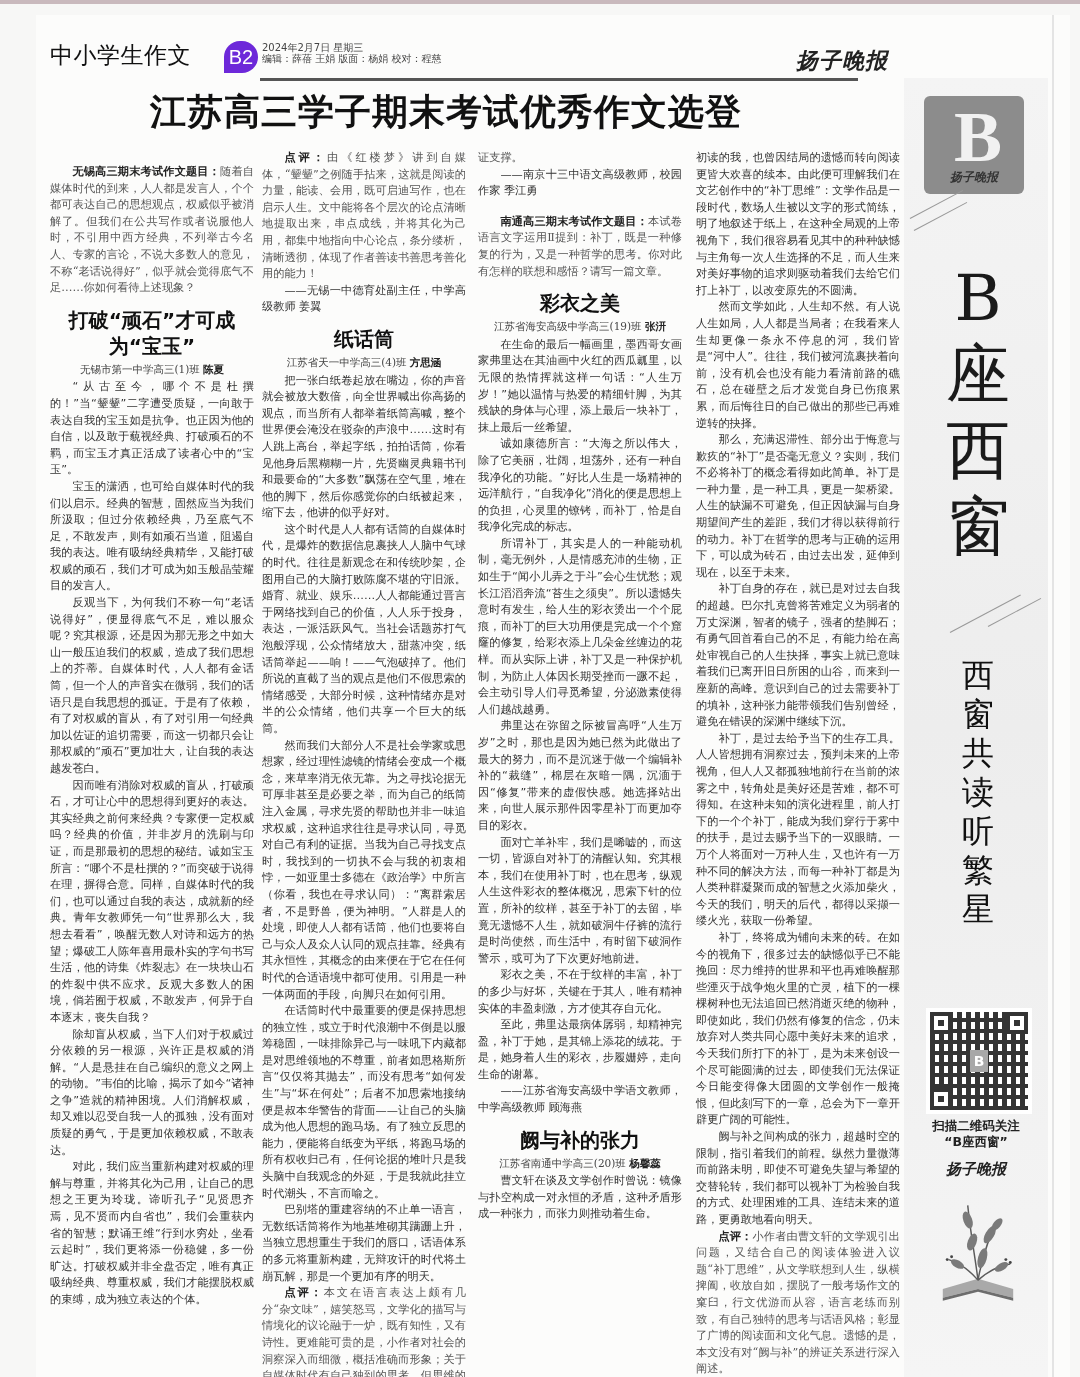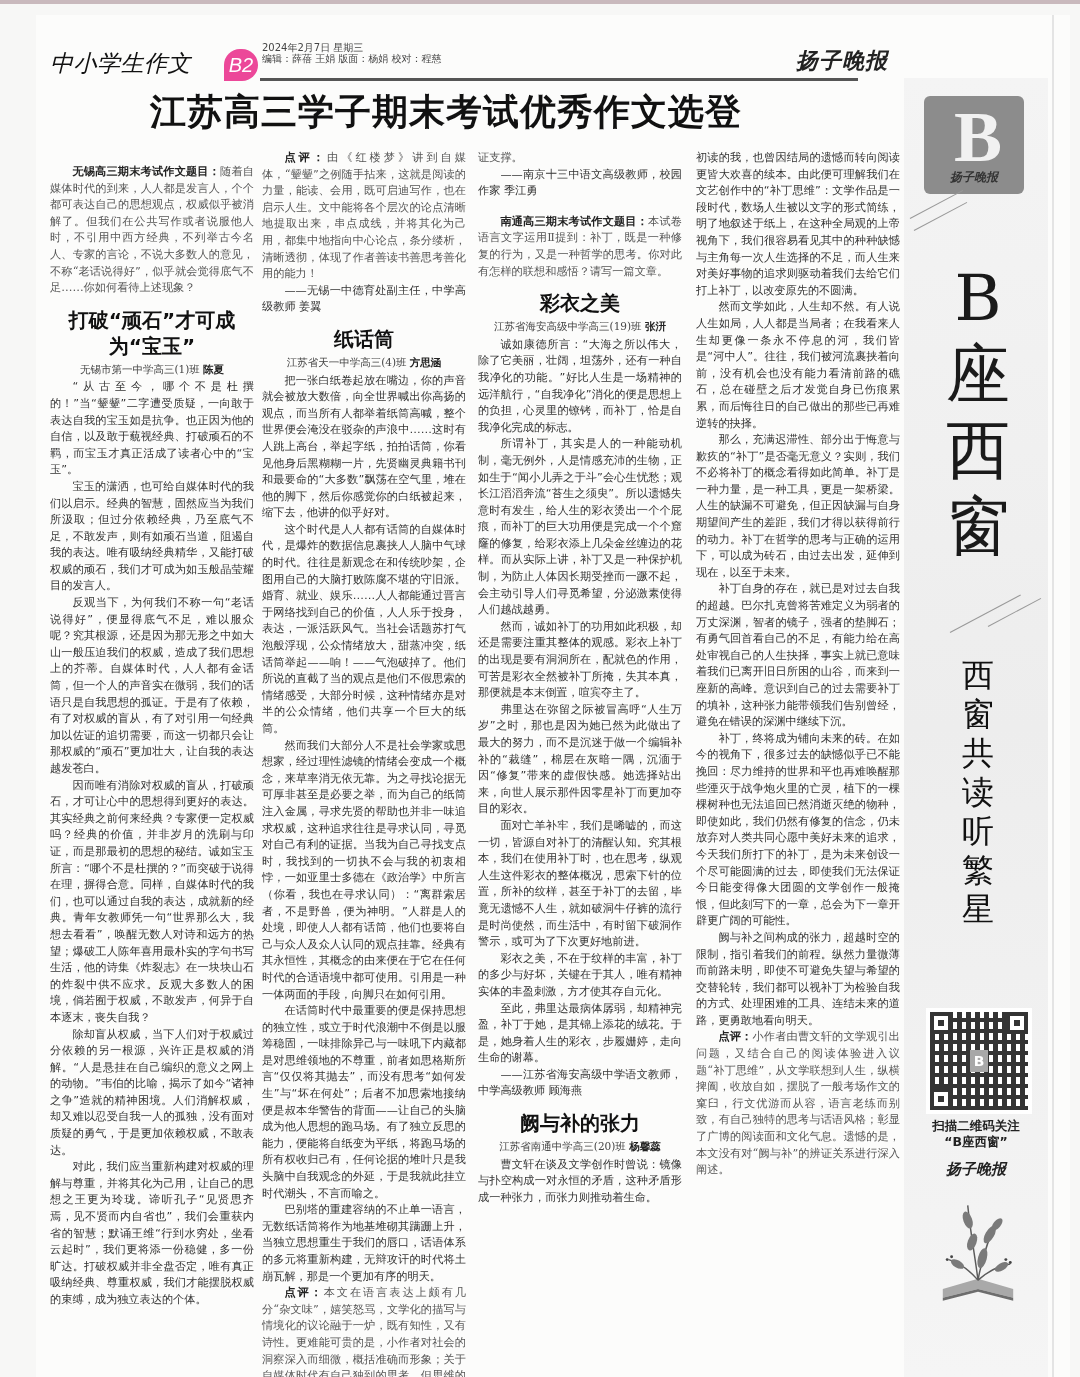--- a/index.html
+++ b/index.html
@@ -5,23 +5,23 @@
   html, body { margin:0; padding:0; }
   body {
     width:1080px; height:1377px; overflow:hidden;
     background:#f7f7f6;
     font-family:"DejaVu Sans", sans-serif;
     color:#222;
     position:relative;
   }
   .topbar { position:absolute; left:0; top:0; width:1080px; height:4px; background:#c9b9bd; }
   .page { position:absolute; left:36px; top:15px; width:1034px; height:1362px; background:#fcfcfb; }
-  .header { position:absolute; left:50px; top:48px; width:288px; height:36px;font-style:italic; }
+  .header { position:absolute; left:50px; top:40px; width:288px; height:36px; }
   .section-name { position:absolute; left:0; top:0; font-size:23px; color:#111; letter-spacing:0.5px; }
-  .page-badge { position:absolute; left:174px; top:1px; width:34px; height:32px; border-radius:17px 17px 17px 0; background:#ec4899; color:#fff; font-size:20px; text-align:center; line-height:32px; font-family:"Liberation Sans", sans-serif; }
+  .page-badge { position:absolute; left:174px; top:1px; width:34px; height:32px; border-radius:17px 17px 17px 0; background:#6d28d9; color:#fff; font-size:20px; text-align:center; line-height:32px; font-family:"Liberation Sans", sans-serif; }
   .meta { position:absolute; left:262px; top:42px; font-size:10px; color:#444; line-height:11px; }
   .header-rule { position:absolute; left:260px; top:78px; width:598px; height:3px; background:#555; }
   .masthead { position:absolute; left:796px; top:46px; font-family:"DejaVu Serif", serif; font-style:italic; font-weight:bold; font-size:22px; color:#222; letter-spacing:1px; }
   .main-title { position:absolute; left:150px; top:88px; width:640px; text-align:left; font-family:"DejaVu Serif", serif; font-weight:bold; font-size:36px; color:#111; letter-spacing:1px; }
   .col { position:absolute; top:150px; font-size:11.2px; line-height:16.6px; color:#333; text-align:justify; }
   .col p { margin:0; text-indent:2em; }
   .col .serif { font-family:"DejaVu Serif", serif; color:#555; }
   .col .lead { font-weight:bold; color:#222; font-family:"DejaVu Sans", sans-serif; }
   .col .sign { text-indent:2em; }
   .col .gap { height:14px; }
@@ -100,39 +100,40 @@
   <p class="serif"><span class="lead">点评：</span><span>本文在语言表达上颇有几分“杂文味”，嬉笑怒骂，文学化的描写与情境化的议论融于一炉，既有知性，又有诗性。更难能可贵的是，小作者对社会的洞察深入而细微，概括准确而形象；关于自媒体时代有自己独到的思考，但思维的逻辑性和语言的严谨度尚需要完善。另外，通篇多是议论，缺乏例</span></p>
 </div>
 
 <div class="col c3">
   <p class="serif" style="text-indent:0">证支撑。</p>
   <p class="sign">——南京十三中语文高级教师，校园作家 季江勇</p>
   <div class="gap"></div>
   <p class="serif"><span class="lead">南通高三期末考试作文题目：</span><span>本试卷语言文字运用Ⅱ提到：补丁，既是一种修复的行为，又是一种哲学的思考。你对此有怎样的联想和感悟？请写一篇文章。</span></p>
   <div class="art-title">彩衣之美</div>
   <div class="byline"><span>江苏省海安高级中学高三(19)班</span> <b>张汧</b></div>
+  <p>在生命的最后一幅画里，墨西哥女画家弗里达在其油画中火红的西瓜瓤里，以无限的热情挥就这样一句话：“人生万岁！”她以温情与热爱的精细针脚，为其残缺的身体与心理，添上最后一块补丁，抹上最后一丝希望。</p>
   <p>诚如康德所言：“大海之所以伟大，除了它美丽，壮阔，坦荡外，还有一种自我净化的功能。”好比人生是一场精神的远洋航行，“自我净化”消化的便是思想上的负担，心灵里的镣铐，而补丁，恰是自我净化完成的标志。</p>
   <p>所谓补丁，其实是人的一种能动机制，毫无例外，人是情感充沛的生物，正如生于“闻小儿弄之于斗”会心生忧愁；观长江滔滔奔流“苔生之须臾”。所以遗憾失意时有发生，给人生的彩衣烫出一个个屁痕，而补丁的巨大功用便是完成一个个窟窿的修复，给彩衣添上几朵金丝缠边的花样。而从实际上讲，补丁又是一种保护机制，为防止人体因长期受挫而一蹶不起，会主动引导人们寻觅希望，分泌激素使得人们越战越勇。</p>
-  <p>然而，诚如补丁的功用如此积极，却还是需要注重其整体的观感。彩衣上补丁的出现是要有洞洞所在，配就色的作用，可苦是彩衣全然被补丁所掩，失其本真，那便就是本末倒置，喧宾夺主了。</p>
   <p>弗里达在弥留之际被冒高呼“人生万岁”之时，那也是因为她已然为此做出了最大的努力，而不是沉迷于做一个编辑补补的“裁缝”，棉层在灰暗一隅，沉湎于因“修复”带来的虚假快感。她选择站出来，向世人展示那件因零星补丁而更加夺目的彩衣。</p>
   <p>面对亡羊补牢，我们是唏嘘的，而这一切，皆源自对补丁的清醒认知。究其根本，我们在使用补丁时，也在思考，纵观人生这件彩衣的整体概况，思索下针的位置，所补的纹样，甚至于补丁的去留，毕竟无遗憾不人生，就如破洞牛仔裤的流行是时尚使然，而生活中，有时留下破洞作警示，或可为了下次更好地前进。</p>
   <p>彩衣之美，不在于纹样的丰富，补丁的多少与好坏，关键在于其人，唯有精神实体的丰盈刺激，方才使其存自元化。</p>
   <p>至此，弗里达最病体孱弱，却精神完盈，补丁于她，是其锦上添花的绒花。于是，她身着人生的彩衣，步履姗婷，走向生命的谢幕。</p>
   <p class="sign">——江苏省海安高级中学语文教师，中学高级教师 顾海燕</p>
   <div class="art-title">阙与补的张力</div>
   <div class="byline"><span>江苏省南通中学高三(20)班</span> <b>杨馨蕊</b></div>
   <p>曹文轩在谈及文学创作时曾说：镜像与扑空构成一对永恒的矛盾，这种矛盾形成一种张力，而张力则推动着生命。</p>
 
 </div>
 
 <div class="col c4">
   <p style="text-indent:0">初读的我，也曾因结局的遗憾而转向阅读更皆大欢喜的续本。由此便可理解我们在文艺创作中的“补丁思维”：文学作品是一段时代，数场人生被以文字的形式简练，明了地叙述于纸上，在这种全局观的上帝视角下，我们很容易看见其中的种种缺憾与主角每一次人生选择的不足，而人生来对美好事物的追求则驱动着我们去给它们打上补丁，以改变原先的不圆满。</p>
   <p>然而文学如此，人生却不然。有人说人生如局，人人都是当局者；在我看来人生却更像一条永不停息的河，我们皆是“河中人”。往往，我们被河流裹挟着向前，没有机会也没有能力看清前路的礁石，总在碰壁之后才发觉自身已伤痕累累，而后悔往日的自己做出的那些已再难逆转的抉择。</p>
   <p>那么，充满迟滞性、部分出于悔意与歉疚的“补丁”是否毫无意义？实则，我们不必将补丁的概念看得如此简单。补丁是一种力量，是一种工具，更是一架桥梁。人生的缺漏不可避免，但正因缺漏与自身期望间产生的差距，我们才得以获得前行的动力。补丁在哲学的思考与正确的运用下，可以成为砖石，由过去出发，延伸到现在，以至于未来。</p>
   <p>补丁自身的存在，就已是对过去自我的超越。巴尔扎克曾将苦难定义为弱者的万丈深渊，智者的镜子，强者的垫脚石；有勇气回首看自己的不足，有能力给在高处审视自己的人生抉择，事实上就已意味着我们已离开旧日所困的山谷，而来到一座新的高峰。意识到自己的过去需要补丁的填补，这种张力能带领我们告别曾经，避免在错误的深渊中继续下沉。</p>
+  <p>补丁，是过去给予当下的生存工具。人人皆想拥有洞察过去，预判未来的上帝视角，但人人又都孤独地前行在当前的浓雾之中，转角处是美好还是苦难，都不可得知。在这种未知的演化进程里，前人打下的一个个补丁，能成为我们穿行于雾中的扶手，是过去赐予当下的一双眼睛。一万个人将面对一万种人生，又也许有一万种不同的解决方法，而每一种补丁都是为人类种群凝聚而成的智慧之火添加柴火，今天的我们，明天的后代，都得以采撷一缕火光，获取一份希望。</p>
   <p>补丁，终将成为铺向未来的砖。在如今的视角下，很多过去的缺憾似乎已不能挽回：尽力维持的世界和平也再难唤醒那些湮灭于战争炮火里的亡灵，植下的一棵棵树种也无法追回已然消逝灭绝的物种，即使如此，我们仍然有修复的信念，仍未放弃对人类共同心愿中美好未来的追求，今天我们所打下的补丁，是为未来创设一个尽可能圆满的过去，即使我们无法保证今日能变得像大团圆的文学创作一般掩恨，但此刻写下的一章，总会为下一章开辟更广阔的可能性。</p>
   <p>阙与补之间构成的张力，超越时空的限制，指引着我们的前程。纵然力量微薄而前路未明，即使不可避免失望与希望的交替轮转，我们都可以视补丁为检验自我的方式、处理困难的工具、连结未来的道路，更勇敢地看向明天。</p>
   <p class="serif"><span class="lead">点评：</span><span>小作者由曹文轩的文学观引出问题，又结合自己的阅读体验进入议题“补丁思维”，从文学联想到人生，纵横捭阖，收放自如，摆脱了一般考场作文的窠臼，行文优游而从容，语言老练而别致，有自己独特的思考与话语风格；彰显了广博的阅读面和文化气息。遗憾的是，本文没有对“阙与补”的辨证关系进行深入阐述。</span></p>
 
 </div>
 
 <div class="sidebar-rule"></div>
 <div class="sidebar">
   <div class="b-logo">
     <div class="bchar">B</div>

